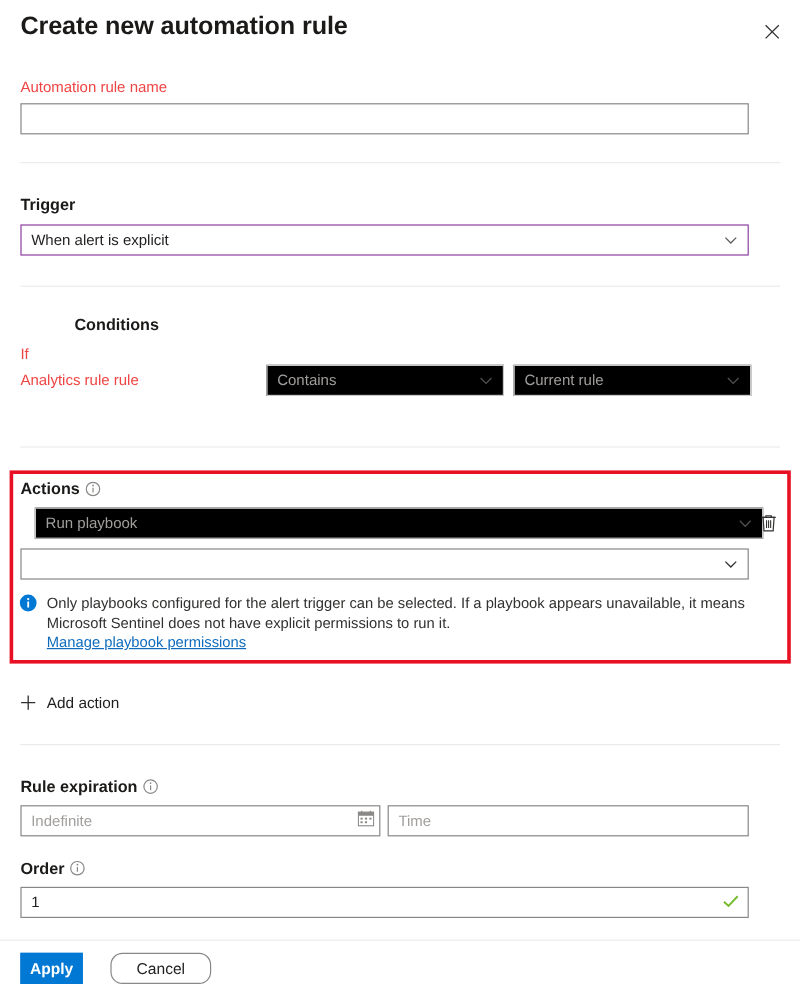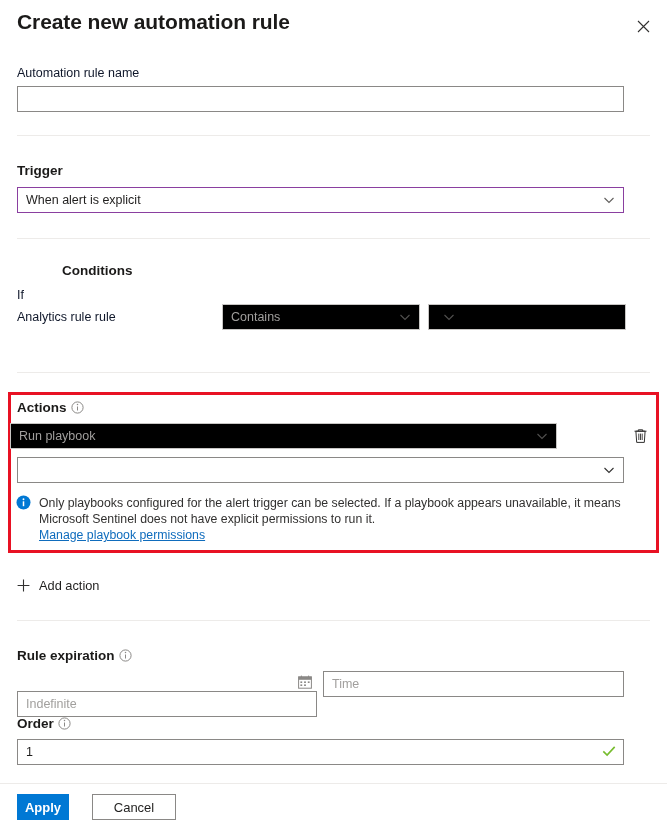--- a/index.html
+++ b/index.html
@@ -29,21 +29,21 @@
   .close-btn {
     position: absolute; right: 9px; top: 11px;
     width: 30px; height: 30px;
     display: flex; align-items: center; justify-content: center;
     cursor: pointer; background: transparent; border: none;
   }
   .close-btn svg { display: block; }
 
   
   .field-label {
-    font-size: 12.5px; color: #0f172a; font-weight: 400;
+    font-size: 12.5px; color: #ef4444; font-weight: 400;
   }
   .section-label {
     font-size: 13.5px; color: #1b1a19; font-weight: 700;
   }
   .divider {
     position: absolute; left: 17px; width: 633px; height: 1px;
     background: #edebe9;
   }
 
   
@@ -134,21 +134,21 @@
     position: absolute; height: 26px;
     font-size: 13px; font-family: "Liberation Sans", sans-serif;
     display: flex; align-items: center; justify-content: center;
     cursor: pointer; border: 1px solid transparent;
   }
   .btn-primary {
     background: #0078d4; color: #fff; border-color: #0078d4;
     font-weight: 600;
   }
   .btn-default {
-    background: #fff; color: #201f1e; border-color: #8a8886;
+    background: #fff; color: #201f1e; border-color: #8a8886; border-radius: 10px;
   }
   .greencheck { width: 14px; height: 14px; }
 </style>
 </head>
 <body>
 
 <div class="panel">
 
   <div class="header">
     <div class="title">Create new automation rule</div>
@@ -185,40 +185,41 @@
   <div class="combo disabled" style="left:222px;top:304px;width:198px;">
     <span class="cval">Contains</span>
     <span class="chev">
       <svg width="12" height="12" viewBox="0 0 12 12">
         <path d="M1.5 4 L6 8.5 L10.5 4" stroke="#a19f9d" stroke-width="1.1" fill="none"></path>
       </svg>
     </span>
   </div>
 
   <div class="combo disabled" style="left:428px;top:304px;width:198px;">
+    <span class="cval">Current rule</span>
     <span class="chev">
       <svg width="12" height="12" viewBox="0 0 12 12">
         <path d="M1.5 4 L6 8.5 L10.5 4" stroke="#a19f9d" stroke-width="1.1" fill="none"></path>
       </svg>
     </span>
   </div>
 
   <div class="divider" style="top:372px;"></div>
 
   <div class="actions-box"></div>
 
   <div style="position:absolute;left:17px;top:400px;" class="section-label">
     <span>Actions</span><span class="info-o"><svg width="13" height="13" viewBox="0 0 13 13">
           <circle cx="6.5" cy="6.5" r="5.6" fill="none" stroke="#8a8886" stroke-width="1"></circle>
           <circle cx="6.5" cy="3.6" r="0.75" fill="#8a8886"></circle>
           <path d="M6.5 5.5 L6.5 9.5" stroke="#8a8886" stroke-width="1"></path>
         </svg></span>
   </div>
 
-  <div class="combo disabled" style="left:10px;top:423px;width:547px;">
+  <div class="combo disabled" style="left:29px;top:423px;width:607px;">
     <span class="cval">Run playbook</span>
     <span class="chev">
       <svg width="12" height="12" viewBox="0 0 12 12">
         <path d="M1.5 4 L6 8.5 L10.5 4" stroke="#a19f9d" stroke-width="1.1" fill="none"></path>
       </svg>
     </span>
   </div>
 
   <div style="position:absolute;left:629px;top:425px;width:22px;height:22px;display:flex;align-items:center;justify-content:center;cursor:pointer;">
     <span class="icon">
@@ -266,21 +267,21 @@
   <div class="divider" style="top:620px;"></div>
 
   <div style="position:absolute;left:17px;top:648px;" class="section-label">
     <span>Rule expiration</span><span class="info-o"><svg width="13" height="13" viewBox="0 0 13 13">
           <circle cx="6.5" cy="6.5" r="5.6" fill="none" stroke="#8a8886" stroke-width="1"></circle>
           <circle cx="6.5" cy="3.6" r="0.75" fill="#8a8886"></circle>
           <path d="M6.5 5.5 L6.5 9.5" stroke="#8a8886" stroke-width="1"></path>
         </svg></span>
   </div>
 
-  <input class="txtbox" style="left: 17px; top: 671px; width: 300px; padding-right: 24px; margin-top: 20px;" value="" placeholder="Indefinite">
+  <input class="txtbox" style="left: 17px; top: 671px; width: 300px; padding-right: 24px;" value="" placeholder="Indefinite">
   <div style="position:absolute;left:298px;top:675px;width:14px;height:14px;cursor:pointer;">
     <svg width="14" height="14" viewBox="0 0 14 14">
       <rect x="0.6" y="1.8" width="12.8" height="11.4" fill="none" stroke="#8a8886" stroke-width="1"></rect>
       <rect x="0.6" y="1.8" width="12.8" height="3" fill="#8a8886"></rect>
       <path d="M3.4 0.6 V2.4 M10.6 0.6 V2.4" stroke="#8a8886" stroke-width="1"></path>
       <rect x="2.4" y="6.4" width="1.8" height="1.6" fill="#8a8886"></rect>
       <rect x="6.1" y="6.4" width="1.8" height="1.6" fill="#8a8886"></rect>
       <rect x="9.8" y="6.4" width="1.8" height="1.6" fill="#8a8886"></rect>
       <rect x="2.4" y="9.4" width="1.8" height="1.6" fill="#8a8886"></rect>
       <rect x="6.1" y="9.4" width="1.8" height="1.6" fill="#8a8886"></rect>

